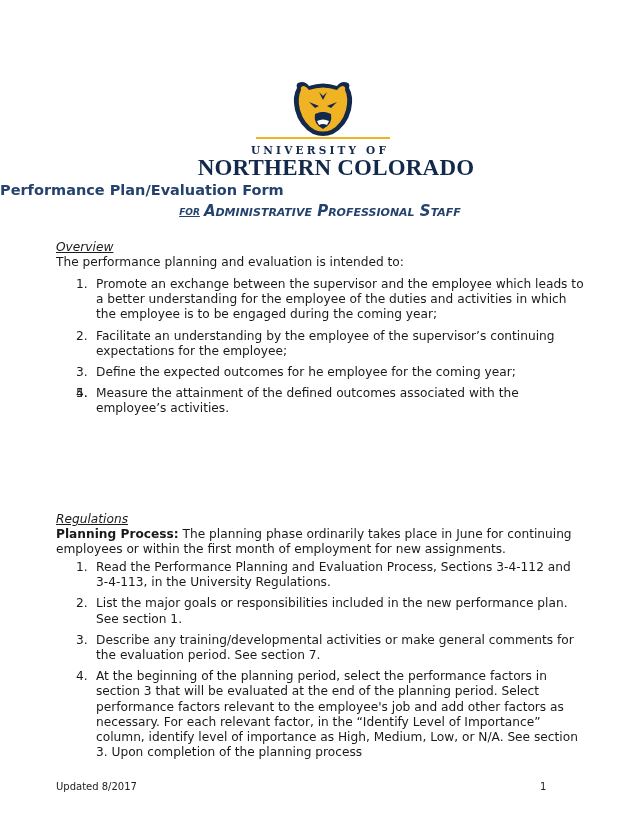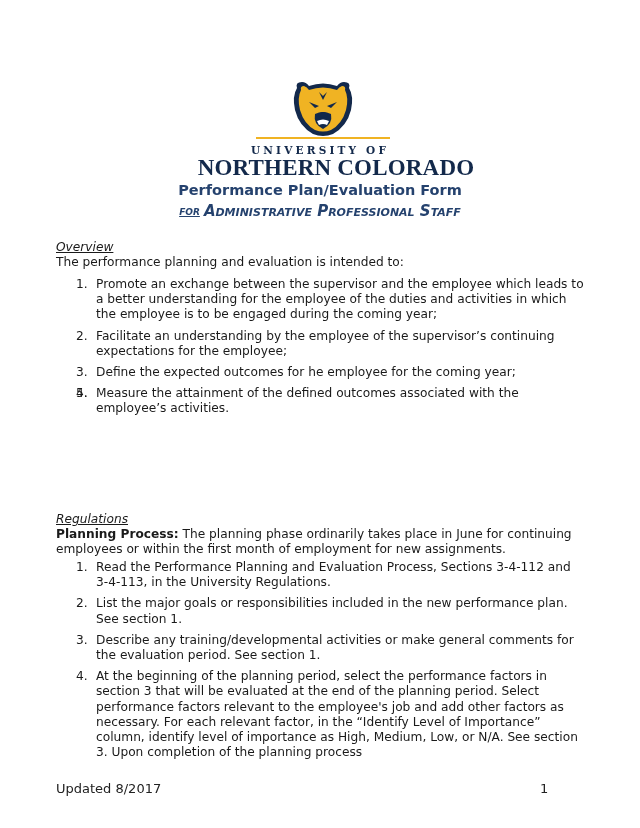--- a/index.html
+++ b/index.html
@@ -9,34 +9,34 @@
 
   .logo { position: absolute; left: 256px; top: 80px; width: 134px; text-align: center; }
   .bear { position: absolute; left: 35px; top: 0; width: 64px; height: 58px; }
   .gold-line { position: absolute; left: 0; top: 57px; width: 134px; height: 2px; background: #f0b323; }
   .univ-of { position: absolute; top: 144px; left: 0; width: 640px; text-align: center;
              font-family: "DejaVu Serif", serif; font-size: 10.5px; letter-spacing: 3.2px;
              color: #13294b; font-weight: bold; }
   .unc { position: absolute; top: 155px; left: 16px; width: 640px; text-align: center;
          font-family: "Liberation Serif", serif; font-size: 23px; font-weight: bold; color: #13294b;
          letter-spacing: 0.2px; }
-  .form-title { position: absolute; top: 182px; left: 0; width: 640px; text-align: center;
+  .form-title { position: absolute; top: 182px; left: 0; width: 640px; text-align: left;
                 font-size: 14.5px; font-weight: bold; color: #25426e; }
   .form-sub { position: absolute; top: 202px; left: 0; width: 640px; text-align: center;
               font-size: 15px; font-weight: bold; color: #25426e; font-variant: small-caps; font-style: italic; }
   .form-sub .for { font-size: 9px; text-decoration: underline; margin-right: 4px; vertical-align: 1px; font-variant: normal;}
 
   .body-text { position: absolute; left: 56px; width: 540px; font-size: 12.2px; line-height: 15.2px; }
   .heading { font-style: italic; text-decoration: underline; }
   .ol { position: absolute; left: 56px; width: 530px; font-size: 12.2px; line-height: 15.2px; }
   .li { position: relative; padding-left: 40px; margin-bottom: 6px; }
   .li .num { position: absolute; left: 20px; top: 0; }
   .bold { font-weight: bold; text-align: right; }
 
-  .footer { position: absolute; top: 781px; font-size: 13px; color: #222; }
+  .footer { position: absolute; top: 781px; font-size: 10px; color: #222; }
 </style>
 </head>
 <body>
 
 <div class="page">
 
   <div class="logo">
     <svg class="bear" viewBox="0 0 64 58">
 
       <path d="M6 8 Q4 2 11 2 Q15 2 18 6 Q32 1 46 6 Q49 2 53 2 Q60 2 58 8 Q63 16 60 30 Q56 46 42 54 Q32 58 22 54 Q8 46 4 30 Q1 16 6 8 Z" fill="#13294b"></path>
@@ -76,19 +76,19 @@
 
 
   <div class="body-text" style="top:512px;">
     <div class="heading">Regulations</div>
     <div><span class="bold">Planning Process:</span><span> The planning phase ordinarily takes place in June for continuing employees or within the first month of employment for new assignments.</span></div>
   </div>
 
   <div class="ol" style="top:560px;">
     <div class="li"><span class="num">1.</span><span>Read the Performance Planning and Evaluation Process, Sections 3-4-112 and 3-4-113, in the University Regulations.</span></div>
     <div class="li"><span class="num">2.</span><span>List the major goals or responsibilities included in the new performance plan. See section 1.</span></div>
-    <div class="li"><span class="num">3.</span><span>Describe any training/developmental activities or make general comments for the evaluation period. See section 1.</span></div>
+    <div class="li"><span class="num">3.</span><span>Describe any training/developmental activities or make general comments for the evaluation period. See section 7.</span></div>
     <div class="li"><span class="num">4.</span><span>At the beginning of the planning period, select the performance factors in section 3 that will be evaluated at the end of the planning period. Select performance factors relevant to the employee's job and add other factors as necessary. For each relevant factor, in the “Identify Level of Importance” column, identify level of importance as High, Medium, Low, or N/A. See section 3. Upon completion of the planning process</span></div>
   </div>
 
   <div class="footer" style="left:56px;">Updated 8/2017</div>
   <div class="footer" style="left:540px;">1</div>
 </div>
 
 </body></html>

